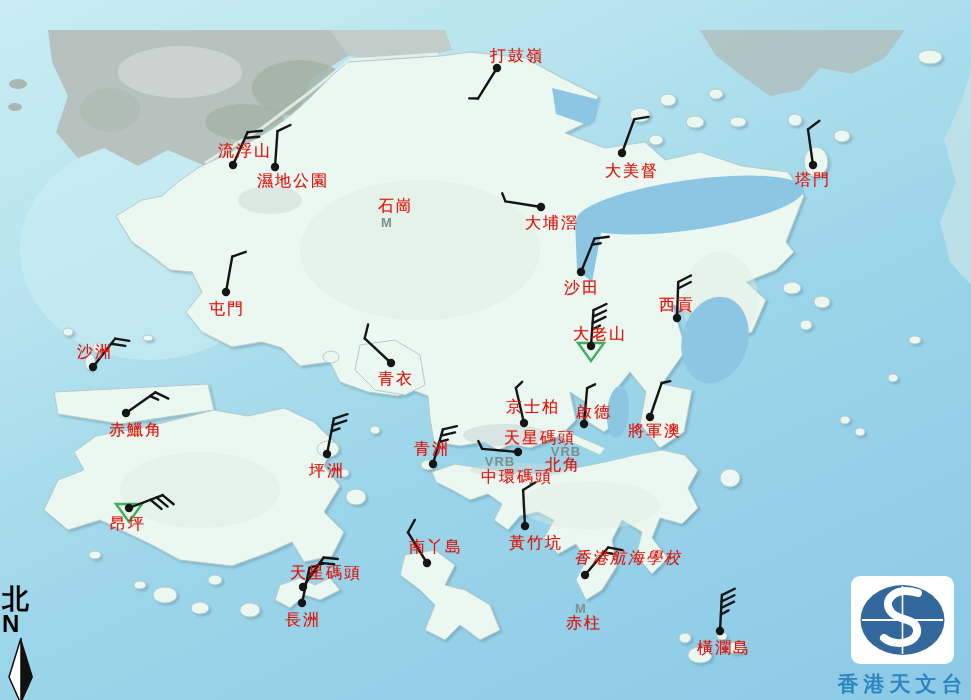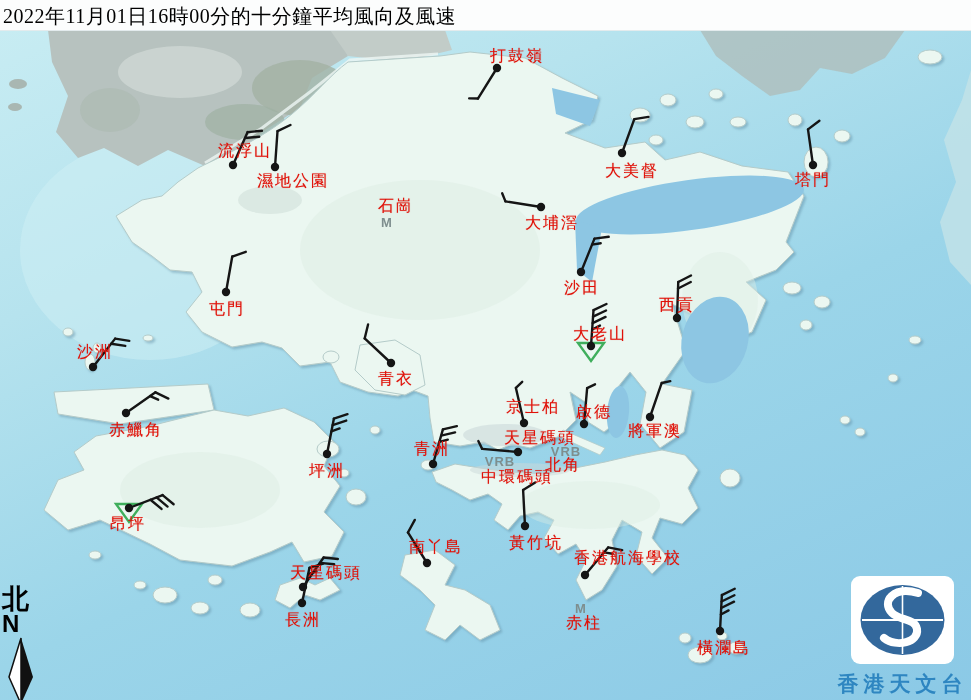--- a/index.html
+++ b/index.html
@@ -362,31 +362,28 @@
       <span class="station-label" style="left: 533px; top: 407px;">京士柏</span>
       <span class="station-label" style="left: 594px; top: 412px;">啟德</span>
       <span class="station-label" style="left: 655px; top: 431px;">將軍澳</span>
       <span class="station-label" style="left: 540px; top: 438px;">天星碼頭</span>
       <span class="gray-marker" style="left: 500px; top: 461px;">VRB</span>
       <span class="station-label" style="left: 563px; top: 465px;">北角</span>
       <span class="gray-marker" style="left: 566px; top: 451px;">VRB</span>
       <span class="station-label" style="left: 517px; top: 477px;">中環碼頭</span>
       <span class="station-label" style="left: 536px; top: 543px;">黃竹坑</span>
       <span class="station-label" style="left: 436px; top: 547px;">南丫島</span>
-      <span class="station-label" style="left: 628px; top: 558px;">香港航海學校</span>
+      <span class="station-label" style="left: 628px; top: 558px; font-style: italic;">香港航海學校</span>
       <span class="station-label" style="left: 326px; top: 573px;">天星碼頭</span>
       <span class="station-label" style="left: 303px; top: 620px;">長洲</span>
       <span class="station-label" style="left: 584px; top: 623px;">赤柱</span>
       <span class="gray-marker" style="left: 581px; top: 608px;">M</span>
       <span class="station-label" style="left: 724px; top: 648px;">橫瀾島</span>
     </div>
 
-  <div class="title-bar">
-    <span>2022年11月01日16時00分的十分鐘平均風向及風速</span>
-  </div>
 
   <div id="compass">
     <span class="cn">北</span>
     <span class="n">N</span>
     <svg width="40" height="70">
       <polygon points="19,3 31,42 19,69" fill="#111"></polygon>
       <polygon points="19,3 7,42 19,69" fill="#ffffff" stroke="#111" stroke-width="1.5"></polygon>
     </svg>
   </div>
 

